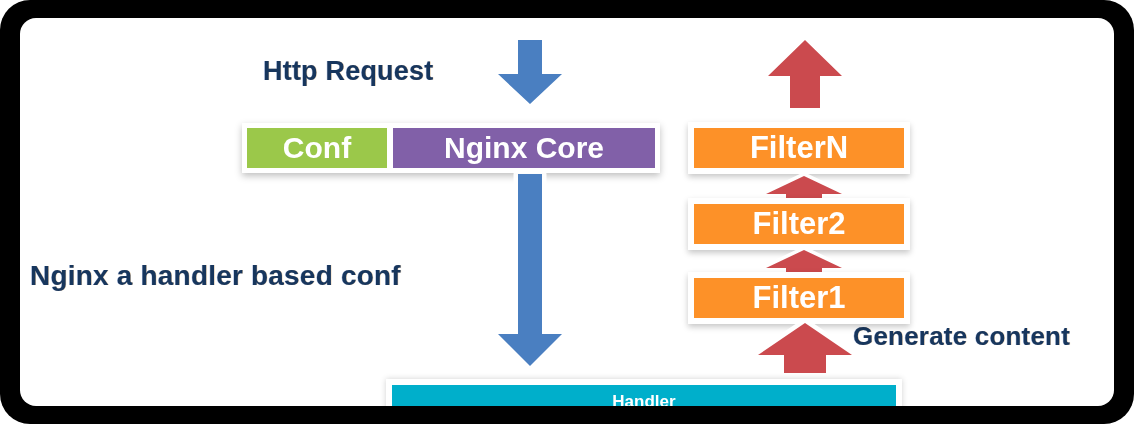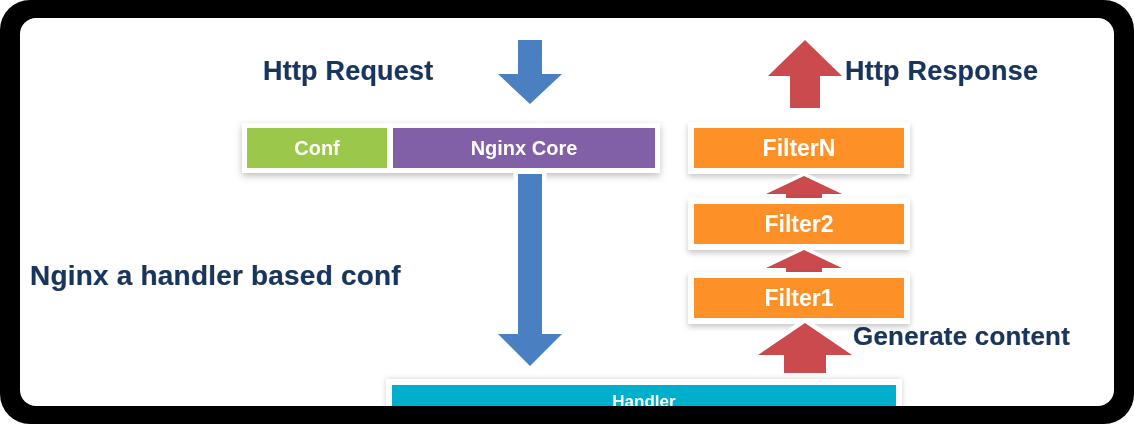--- a/index.html
+++ b/index.html
@@ -75,34 +75,34 @@
     border: 5px solid #ffffff;
     box-sizing: border-box;
     box-shadow: 0 3px 7px rgba(0,0,0,0.25);
   }
   .core-strip .seg {
     display: flex;
     align-items: center;
     justify-content: center;
     color: #ffffff;
     font-weight: bold;
-    font-size: 20px;
+    font-size: 30px;
     height: 100%;
   }
   .seg-conf  { width: 140px; background: #9BC84A; }
   .seg-gap   { width: 6px;  background: #ffffff; }
   .seg-core  { flex: 1;     background: #8160A8; }
 
   
   .filter-box {
     left: 668px;
     width: 222px;
     height: 52px;
     background: #FD9128;
-    font-size: 23px;
+    font-size: 31px;
   }
   .filter-n  { top: 104px; }
   .filter-2  { top: 180px; }
   .filter-1  { top: 254px; }
 
   
   .handler-box {
     left: 366px;
     top: 361px;
     width: 516px;
@@ -125,21 +125,20 @@
   .arrow-red-bottom { left: 730px; top: 303px; }
 </style>
 </head>
 <body>
 
 <div class="frame">
   <div class="canvas">
 
     <div class="label label-http-request">Http Request</div>
 
-    <div class="label label-http-response">Http Response</div>
 
     <div class="label label-choose">Nginx a handler based conf</div>
 
     <div class="label label-generate">Generate content</div>
 
     <div class="arrow arrow-blue-top">
       <svg width="80" height="68" viewBox="0 0 80 68">
         <g>
           <path d="M28 0 L52 0 L52 34 L72 34 L40 64 L8 34 L28 34 Z" fill="none" stroke="#ffffff" stroke-width="9" stroke-linejoin="round" opacity="0.95"></path>
           <path d="M28 0 L52 0 L52 34 L72 34 L40 64 L8 34 L28 34 Z" fill="#4A7FC1"></path>

